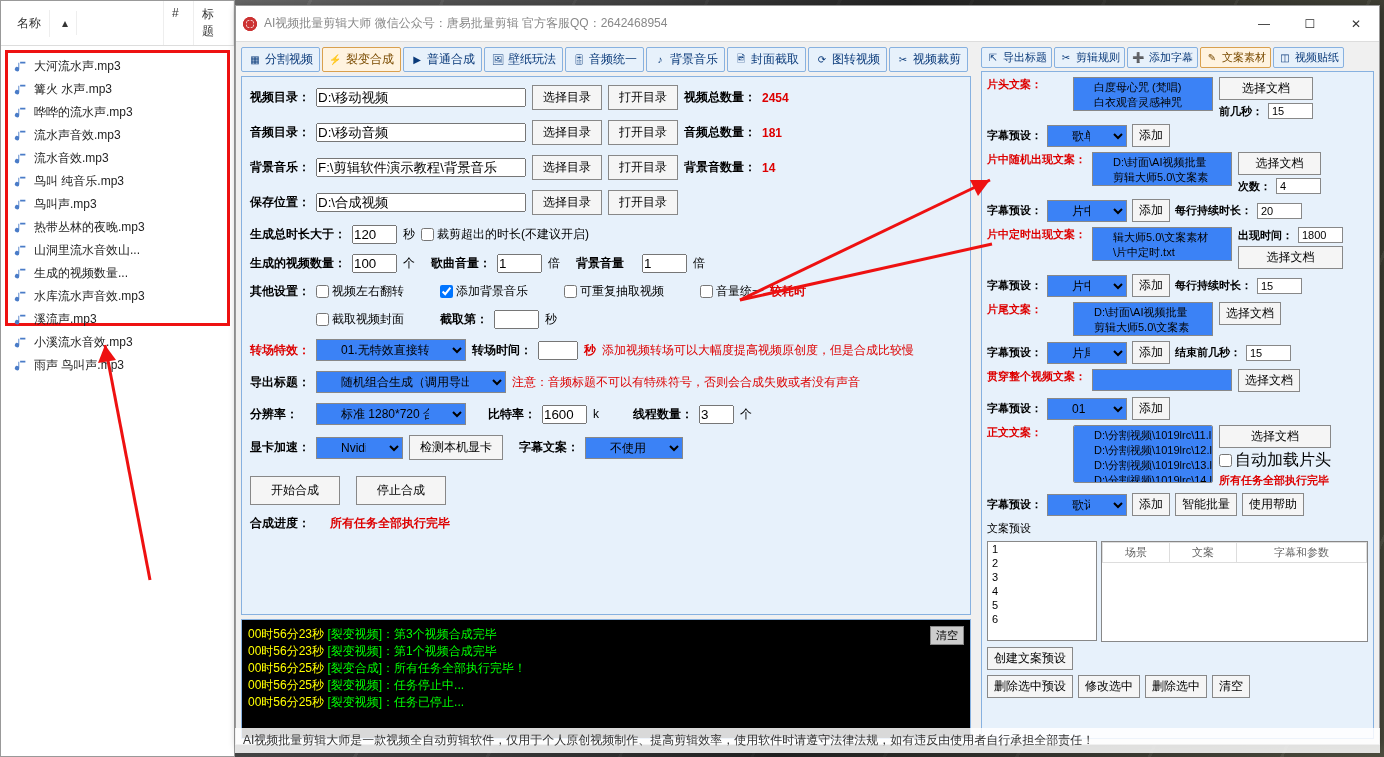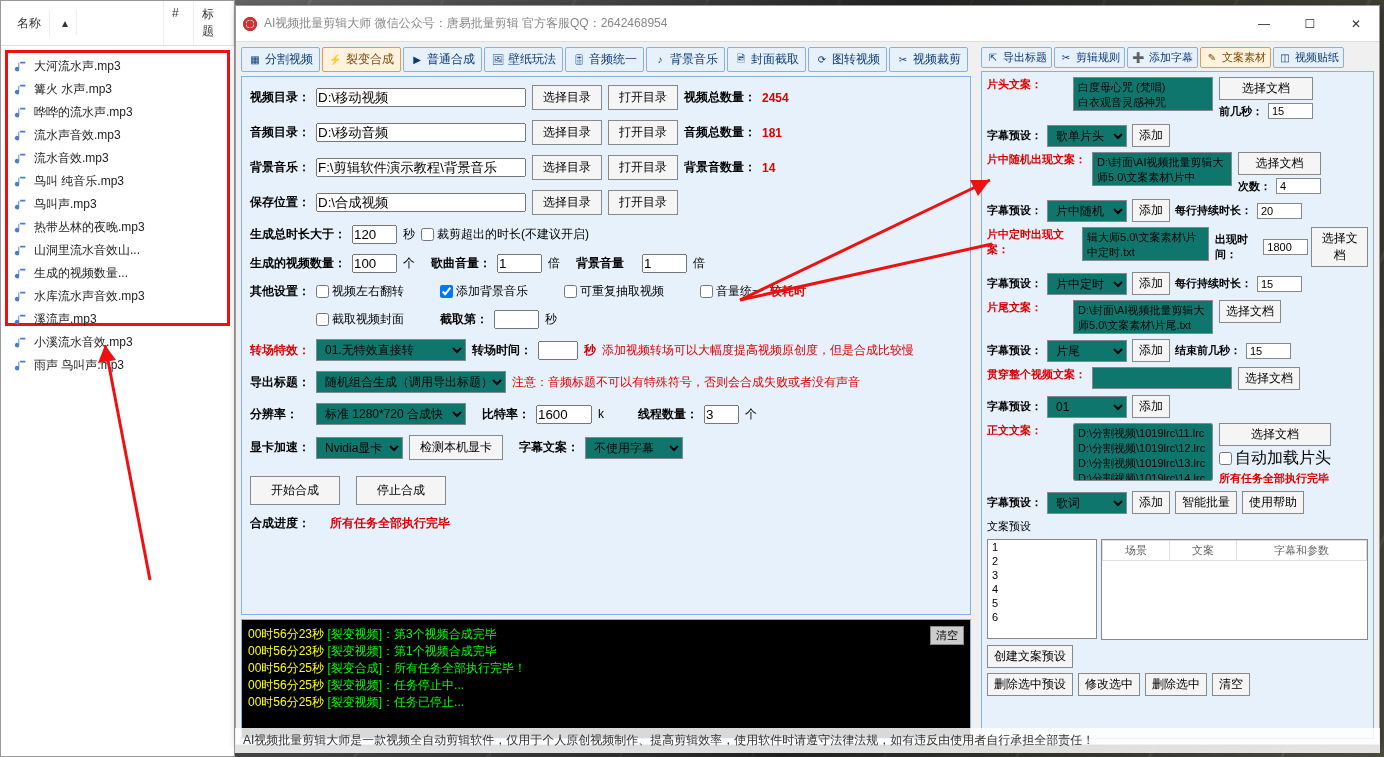--- a/index.html
+++ b/index.html
@@ -31,21 +31,21 @@
 
 .tabstrip { display:flex; gap:2px; }
 .tab { display:flex; align-items:center; gap:3px; padding:3px 6px; font-size:12px; border:1px solid #87b1e0; background:#e7f1fb; color:#0a3a7a; border-radius:2px; }
 .tab.active { background:#fff3e0; border-color:#d9a04e; color:#7a4b00; }
 .tab .ti { width:14px; height:14px; display:inline-flex; align-items:center; justify-content:center; border-radius:2px; font-size:10px; }
 
 .form-area { border:1px solid #87b1e0; background:#e7f1fb; padding:8px; display:flex; flex-direction:column; gap:10px; font-size:12px; flex:1; min-height:0; position:relative; }
 .row { display:flex; align-items:center; gap:6px; }
 .lbl { color:#000; font-weight:bold; min-width:60px; }
 .lbl-red { color:#d00; font-weight:bold; }
-input[type=text].txt, select.sel, textarea.ta { font-size:12px; padding:2px 4px; border:1px solid #888; background:#0f766e; }
+input[type=text].txt, select.sel, textarea.ta { font-size:12px; padding:2px 20px; border:1px solid #888; background:#3b82f6; }
 .txt-w { width:210px; }
 .btn { font-size:12px; padding:3px 10px; border:1px solid #888; background:#f5f5f5; cursor:pointer; }
 .btn-sm { padding:2px 6px; }
 .val-red { color:#d00; font-weight:bold; }
 .chk { display:flex; align-items:center; gap:3px; }
 .chk input { width:13px; height:13px; }
 .warning { color:#d00; font-size:12px; }
 .progress-line { font-size:12px;gap:20px; }
 
 .console { background:#000; color:#0f0; font-size:12px; font-family:monospace; padding:6px; height:120px; overflow:auto; position:relative; border:1px solid #87b1e0;}
@@ -320,22 +320,22 @@
           <span class="warning">添加视频转场可以大幅度提高视频原创度，但是合成比较慢</span>
         </div>
         <div class="row">
           <span class="lbl">导出标题：</span>
           <select class="sel" style="width:190px"><option>随机组合生成（调用导出标题）</option></select>
           <span class="warning">注意：音频标题不可以有特殊符号，否则会合成失败或者没有声音</span>
         </div>
         <div class="row">
           <span class="lbl">分辨率：</span>
           <select class="sel" style="width:150px"><option>标准 1280*720 合成快</option></select>
-          <span class="lbl" style="min-width:auto;margin-left:10px">比特率：</span>
-          <input class="txt" style="width: 56px;" value="1600">
+          <span class="lbl" style="min-width:auto;margin-left:16px">比特率：</span>
+          <input class="txt" style="width: 45px;" value="1600">
           <span>k</span>
           <span class="lbl" style="min-width:auto;margin-left:28px">线程数量：</span>
           <input class="txt" style="width: 35px;" value="3">
           <span>个</span>
         </div>
         <div class="row">
           <span class="lbl">显卡加速：</span>
           <select class="sel" style="width:87px"><option>Nvidia显卡</option></select>
           <button class="btn">检测本机显卡</button>
           <span class="lbl" style="min-width:auto;margin-left:10px">字幕文案：</span>
@@ -419,21 +419,21 @@
           <span class="lbl">字幕预设：</span>
           <select class="sel" style="width:80px"><option>片中随机</option></select>
           <button class="btn btn-sm">添加</button>
           <span class="lbl">每行持续时长：</span>
             <input class="num-input" value="20" style="">
         </div>
 
         <div class="text-block">
           <span class="lbl-red">片中定时出现文案：</span>
           <textarea class="ta" style="">辑大师5.0\文案素材\片中定时.txt</textarea>
-          <div style="display:flex;flex-direction:row;gap:3px">
+          <div style="display:flex;flex-direction:column;gap:3px">
             <div class="r-row">
                 <span class="lbl">出现时间：</span>
                 <input class="num-input" value="1800" style="">
               </div>
             <button class="btn btn-sm">选择文档</button>
           </div>
         </div>
         <div class="r-row">
           <span class="lbl">字幕预设：</span>
           <select class="sel" style="width:80px"><option>片中定时</option></select>

